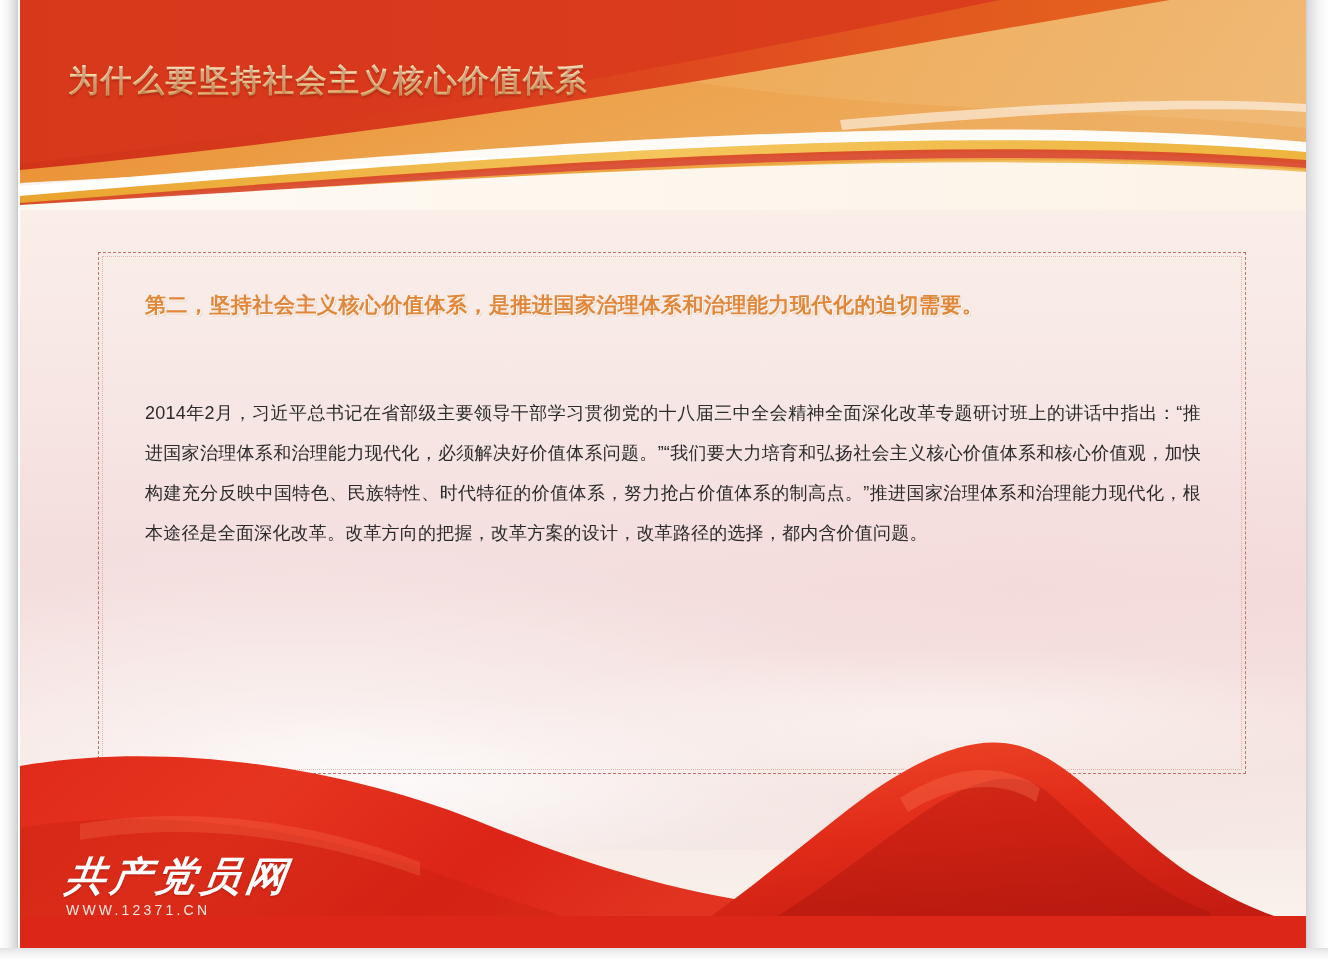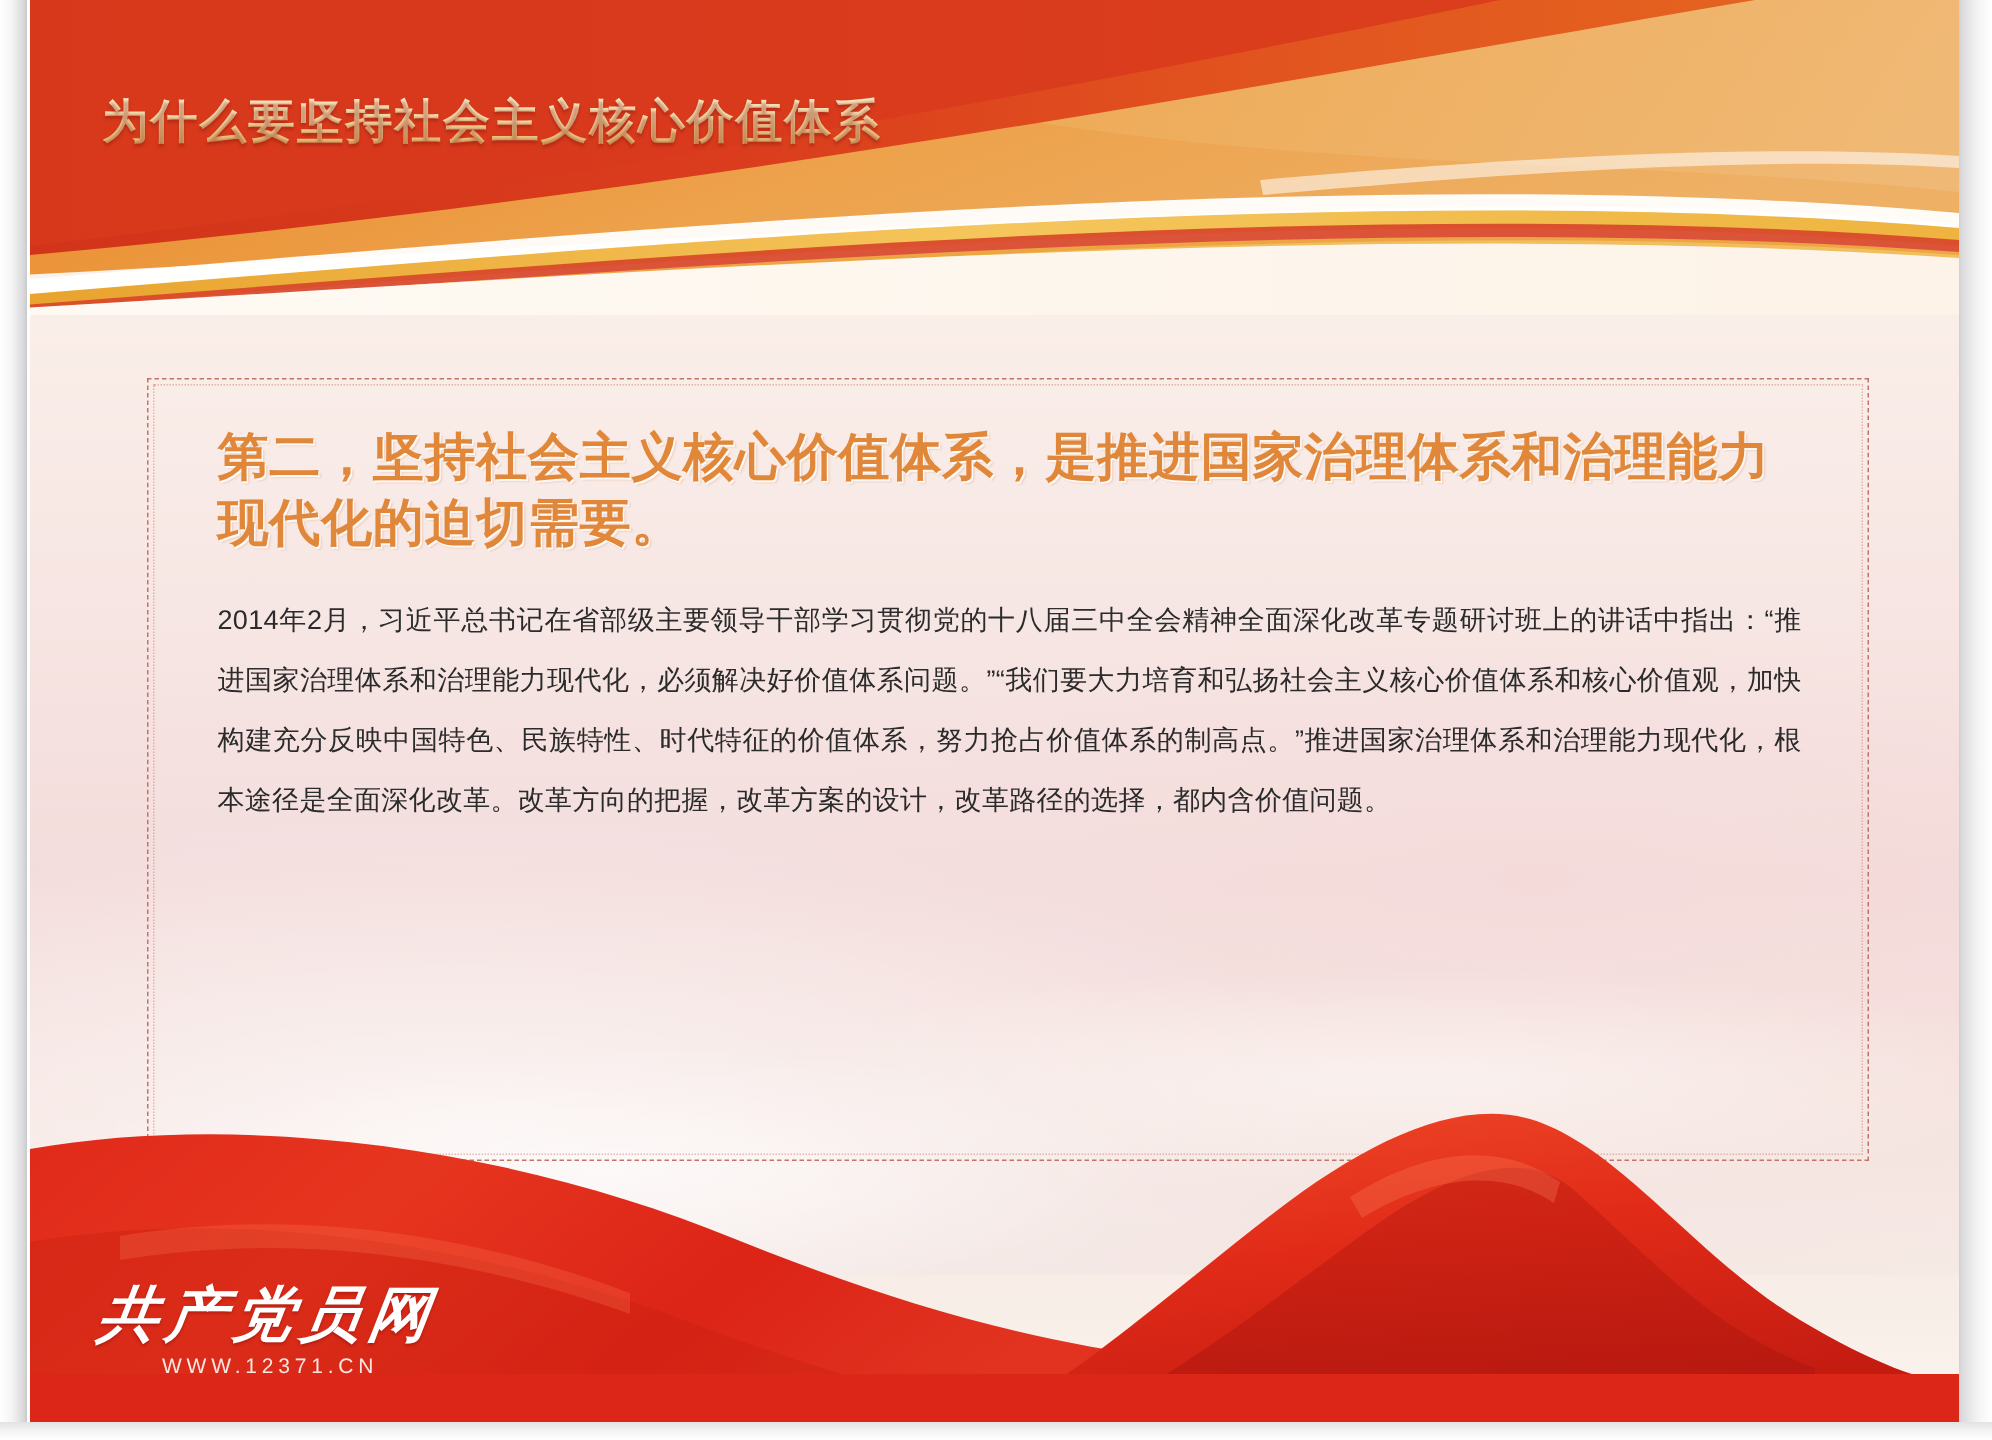--- a/index.html
+++ b/index.html
@@ -120,21 +120,21 @@
     border: 1px dotted rgba(205,126,110,0.5);
     box-sizing: border-box;
     pointer-events: none;
   }
 
   .heading {
     position: absolute;
     left: 46px;
     top: 30px;
     width: 1060px;
-    font-size: 34px;
+    font-size: 21px;
     line-height: 44px;
     font-weight: bold;
     letter-spacing: 0.5px;
     color: #e0873a;
     text-shadow: 1px 1px 0 rgba(255,255,255,0.85), 2px 2px 1px rgba(214,150,104,0.25);
   }
 
   .body-text {
     position: absolute;
     left: 46px;
@@ -173,21 +173,20 @@
     font-style: italic;
     color: #ffffff;
     letter-spacing: 5px;
     line-height: 44px;
     text-shadow: 0 1px 2px rgba(130,12,6,0.45);
     transform: skewX(-8deg);
     white-space: nowrap;
   }
   .logo-url {
     margin-top: 3px;
-    margin-left: 42px;
     font-size: 14px;
     letter-spacing: 3.2px;
     color: #fbe6e2;
     font-family: "Liberation Sans", sans-serif;
     white-space: nowrap;
   }
 </style>
 </head>
 <body>
 

